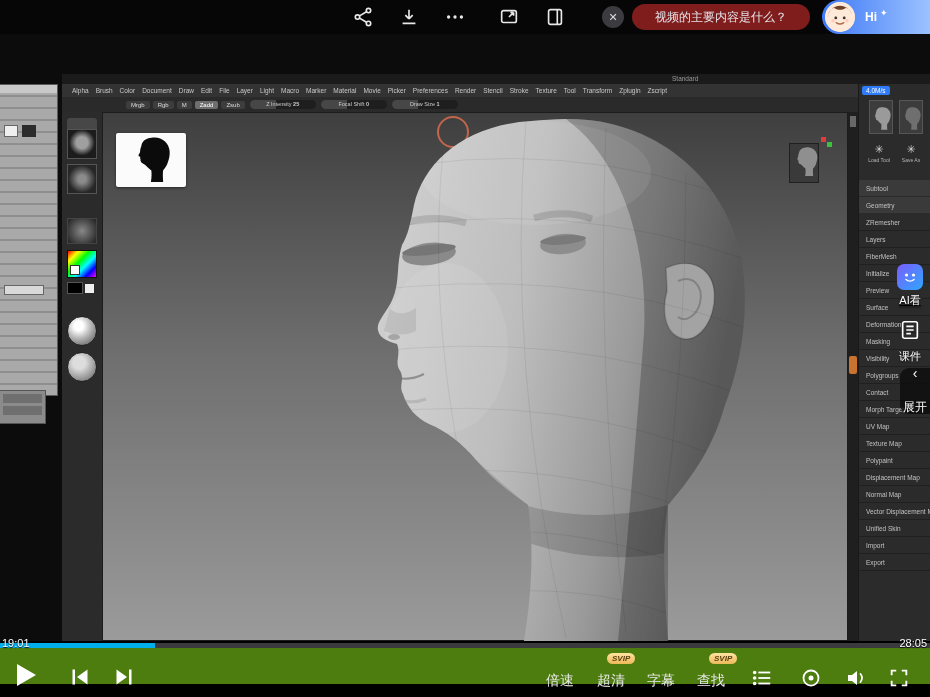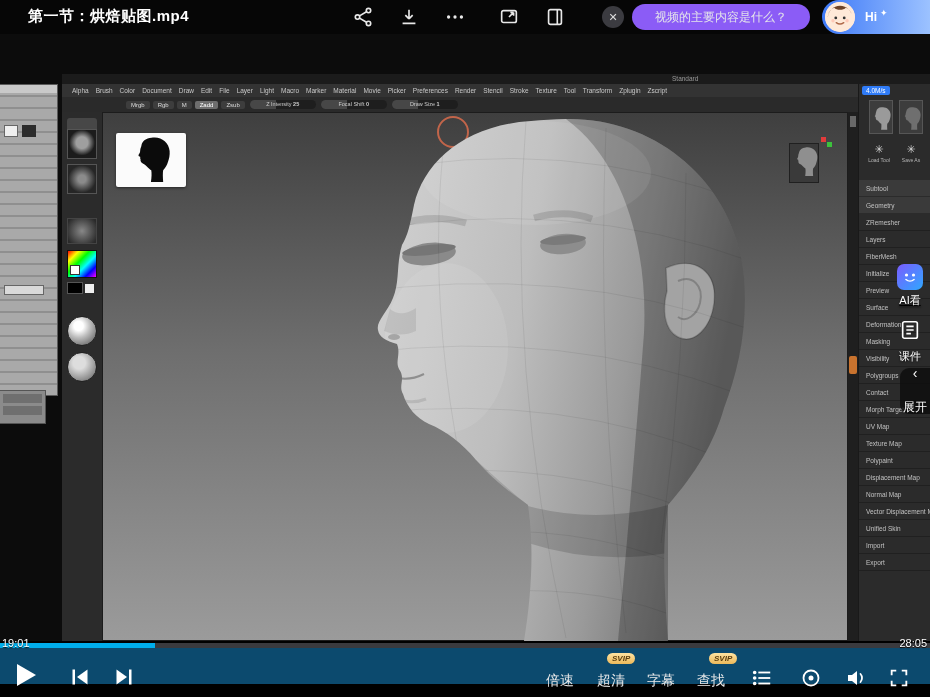--- a/index.html
+++ b/index.html
@@ -8,21 +8,21 @@
 
   
   .topbar { position:absolute; left:0; top:0; width:930px; height:34px; background:#060606; z-index:30; }
   .vtitle { position:absolute; left:28px; top:7px; font-size:15px; font-weight:bold; color:#fff; letter-spacing:.5px; }
   .tb-group { position:absolute; top:6px; display:flex; gap:24px; }
   .g1 { left:352px; } .g2 { left:498px; }
   .ibtn { width:22px; height:22px; background:none; border:none; cursor:pointer; padding:0; }
   .close-btn { position:absolute; left:602px; top:6px; width:22px; height:22px; border-radius:50%;
     background:#3b3b40; color:#ddd; font-size:11px; line-height:22px; text-align:center; border:none; }
   .ai-input { position:absolute; left:632px; top:4px; width:178px; height:26px; border-radius:14px;
-    background:#8b5cf6; color:#e4e4ea; font-size:12px; line-height:26px; text-align:center; cursor:text; }
+    background:#7f1d1d; color:#e4e4ea; font-size:12px; line-height:26px; text-align:center; cursor:text; }
   .assistant { position:absolute; right:0; top:0; width:108px; height:34px; border-radius:17px 0 0 17px;
     background:linear-gradient(90deg,#3e79f7,#9cc2ff); display:flex; align-items:center; }
   .assistant .hi { color:#fff; font-weight:bold; font-size:12px; margin-left:10px; }
   .assistant .spark { color:#fff; font-size:9px; margin-left:3px; margin-top:-8px; }
   .avatar { width:30px; height:30px; margin-left:3px; border-radius:50%; overflow:hidden; background:#ffe9d8; flex:none; }
 
   
   .video { position:absolute; left:0; top:34px; width:930px; height:607px; background:#0c0c0c; overflow:hidden; }
 
   .zb-bg { position:absolute; left:62px; top:40px; right:0; height:568px; background:#262626; }
@@ -111,21 +111,21 @@
     border-radius:9px 0 0 9px; display:flex; flex-direction:column; align-items:center; justify-content:center; }
   .ov-expand .chev { color:#fff; font-size:14px; line-height:12px; }
   .ov-expand .ov-label { font-size:12px; margin-top:20px; }
 
   
   .time { position:absolute; top:637px; font-size:11px; color:#fff; z-index:12; text-shadow:0 1px 1px #000; }
   .time.cur { left:2px; } .time.dur { right:3px; }
   .progress { position:absolute; left:0; top:643px; width:930px; height:5px; background:#3a3a3e; z-index:10; }
   .progress-fill { height:100%; width:0; }
 
-  .controls { position:absolute; left:0; top:648px; width:930px; height:36px; background:#0c4a6e; }
+  .controls { position:absolute; left:0; top:648px; width:930px; height:36px; background:#4d7c0f; }
   .cbtn { position:absolute; background:none; border:none; padding:0; cursor:pointer; }
   .play { left:14px; top:14px; }
   .prev { left:70px; top:20px; } .next { left:114px; top:20px; }
   .ctext { position:absolute; top:24px; font-size:14px; color:#eaeaea; background:none; border:none; cursor:pointer; }
   .speed { left:546px; } .quality { left:597px;text-align:center; } .subs { left:647px; } .find { left:697px; }
   .svip { position:absolute; top:5px; font-size:8px; font-weight:bold; font-style:italic;
     color:#5c3f10; background:linear-gradient(180deg,#ffe3a1,#edb95a); border-radius:7px; padding:1px 5px; z-index:2; }
   .svip.s1 { left:607px; } .svip.s2 { left:709px; }
   .ic-list { left:751px; top:19px; } .ic-target { left:800px; top:19px; }
   .ic-vol { left:845px; top:19px; } .ic-full { left:888px; top:19px; }
@@ -144,21 +144,20 @@
       <linearGradient id="hgrad" x1="0" y1="0" x2="1" y2="0.25">
         <stop offset="0" stop-color="#d2d2d2"></stop>
         <stop offset="0.45" stop-color="#bdbdbd"></stop>
         <stop offset="0.75" stop-color="#9a9a9a"></stop>
         <stop offset="1" stop-color="#6f6f6f"></stop>
       </linearGradient>
     </defs>
   </svg>
 
   <header class="topbar">
-    <div class="vtitle">第一节：烘焙贴图.mp4</div>
 
     <div class="tb-group g1">
       <button class="ibtn">
         <svg viewBox="0 0 24 24" fill="none" stroke="#e8e8e8" stroke-width="1.8">
             <circle cx="18" cy="5" r="2.4"></circle>
             <circle cx="6" cy="12" r="2.4"></circle>
             <circle cx="18" cy="19" r="2.4"></circle>
             <path d="M8.2 10.8 15.8 6.2 M8.2 13.2 15.8 17.8"></path>
           </svg>
       </button>

